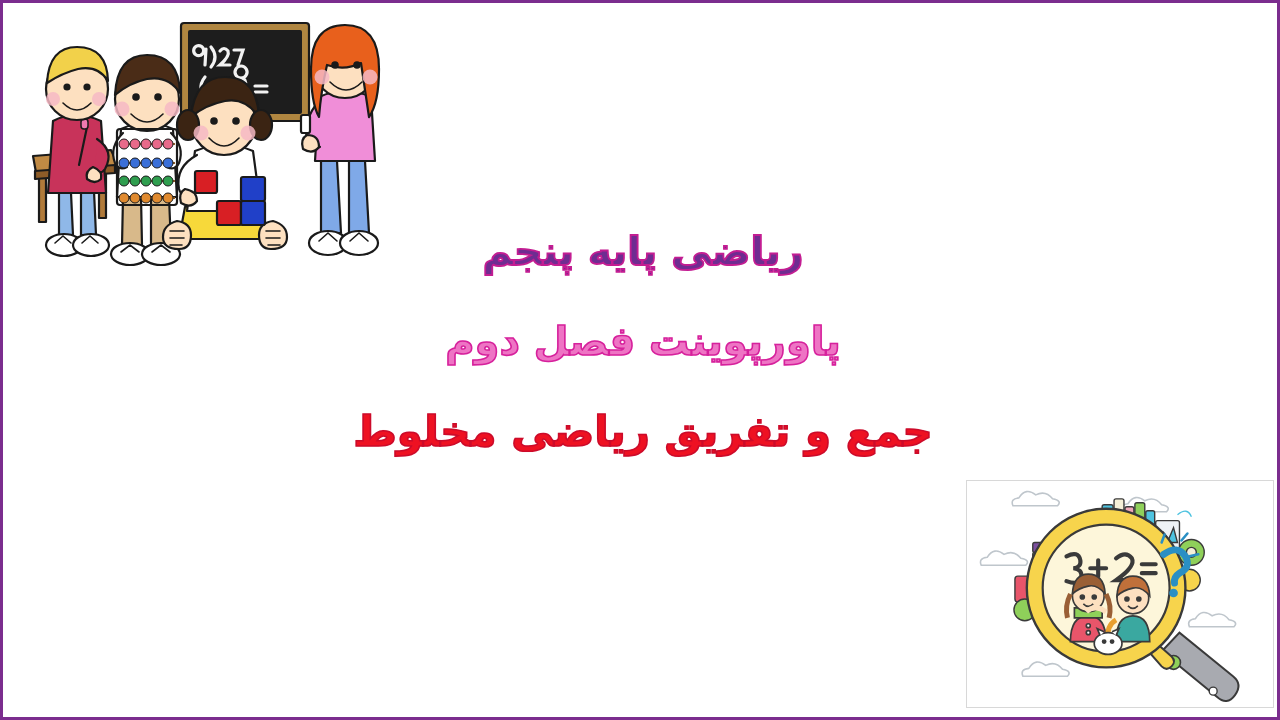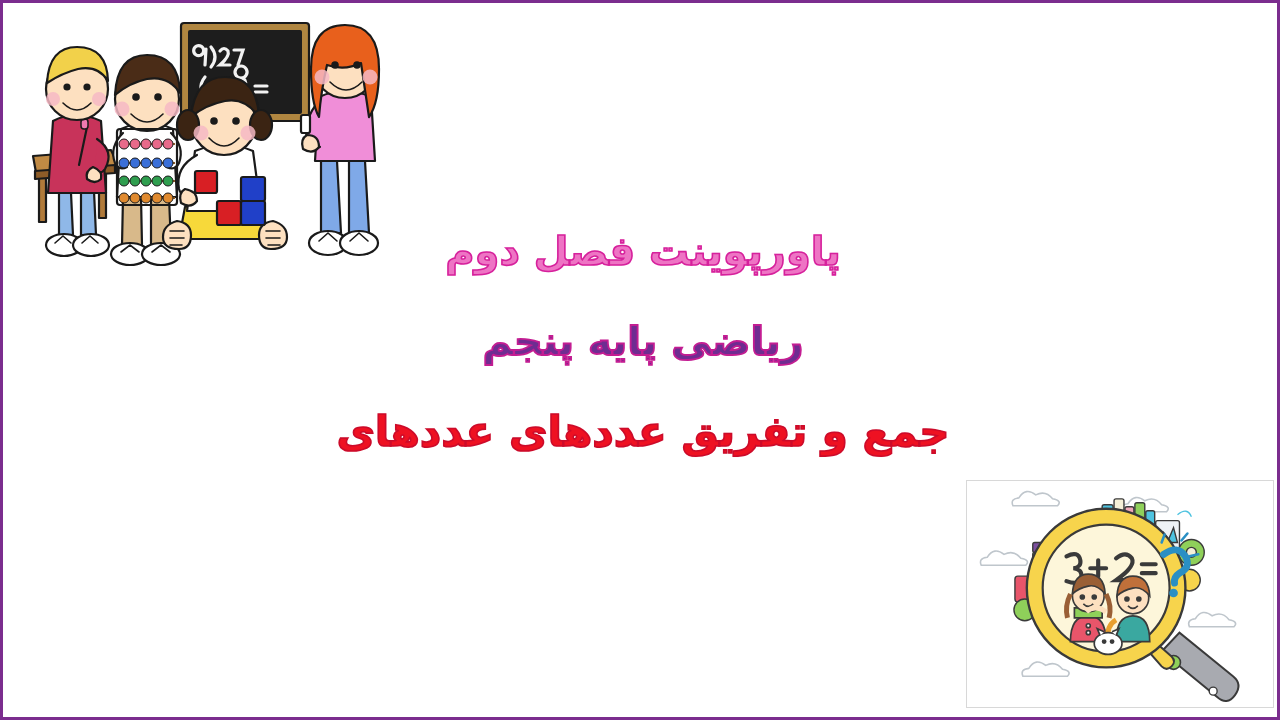--- a/index.html
+++ b/index.html
@@ -236,23 +236,23 @@
         <circle cx="310" cy="54" r="3.8" fill="#1a1a1a"></circle>
         <circle cx="332" cy="54" r="3.8" fill="#1a1a1a"></circle>
         <circle cx="297" cy="66" r="7.5" fill="#f6b9c4" opacity="0.85"></circle>
         <circle cx="345" cy="66" r="7.5" fill="#f6b9c4" opacity="0.85"></circle>
         <path class="olt" d="M305 71 q16 16 32 0" stroke-width="2.6"></path>
       </g>
     </svg>
   </div>
 
   <div class="title-block">
+    <div class="title-line line-2">ریاضی پایه پنجم</div>
     <div class="title-line line-1">پاورپوینت فصل دوم</div>
-    <div class="title-line line-2">ریاضی پایه پنجم</div>
-    <div class="title-line line-3">جمع و تفریق عددهای عددهای</div>
+    <div class="title-line line-3">جمع و تفریق ریاضی مخلوط</div>
   </div>
 
   <div class="framed-image">
     <svg class="fi-svg" viewBox="0 0 308 228" xmlns="http://www.w3.org/2000/svg">
       <rect x="0" y="0" width="308" height="228" fill="#ffffff"></rect>
 
       <g fill="#ffffff" stroke="#bfc6cc" stroke-width="1.6">
         <path d="M86 18 q-7 -9 -17 -4 q-10 -8 -17 3 q-9 1 -6 8 l45 0 q5 -5 -5 -7z"></path>
         <path d="M196 24 q-7 -9 -17 -4 q-10 -8 -17 3 q-9 1 -6 8 l45 0 q5 -5 -5 -7z"></path>
         <path d="M54 78 q-7 -9 -17 -4 q-10 -8 -17 3 q-9 1 -6 8 l45 0 q5 -5 -5 -7z"></path>

